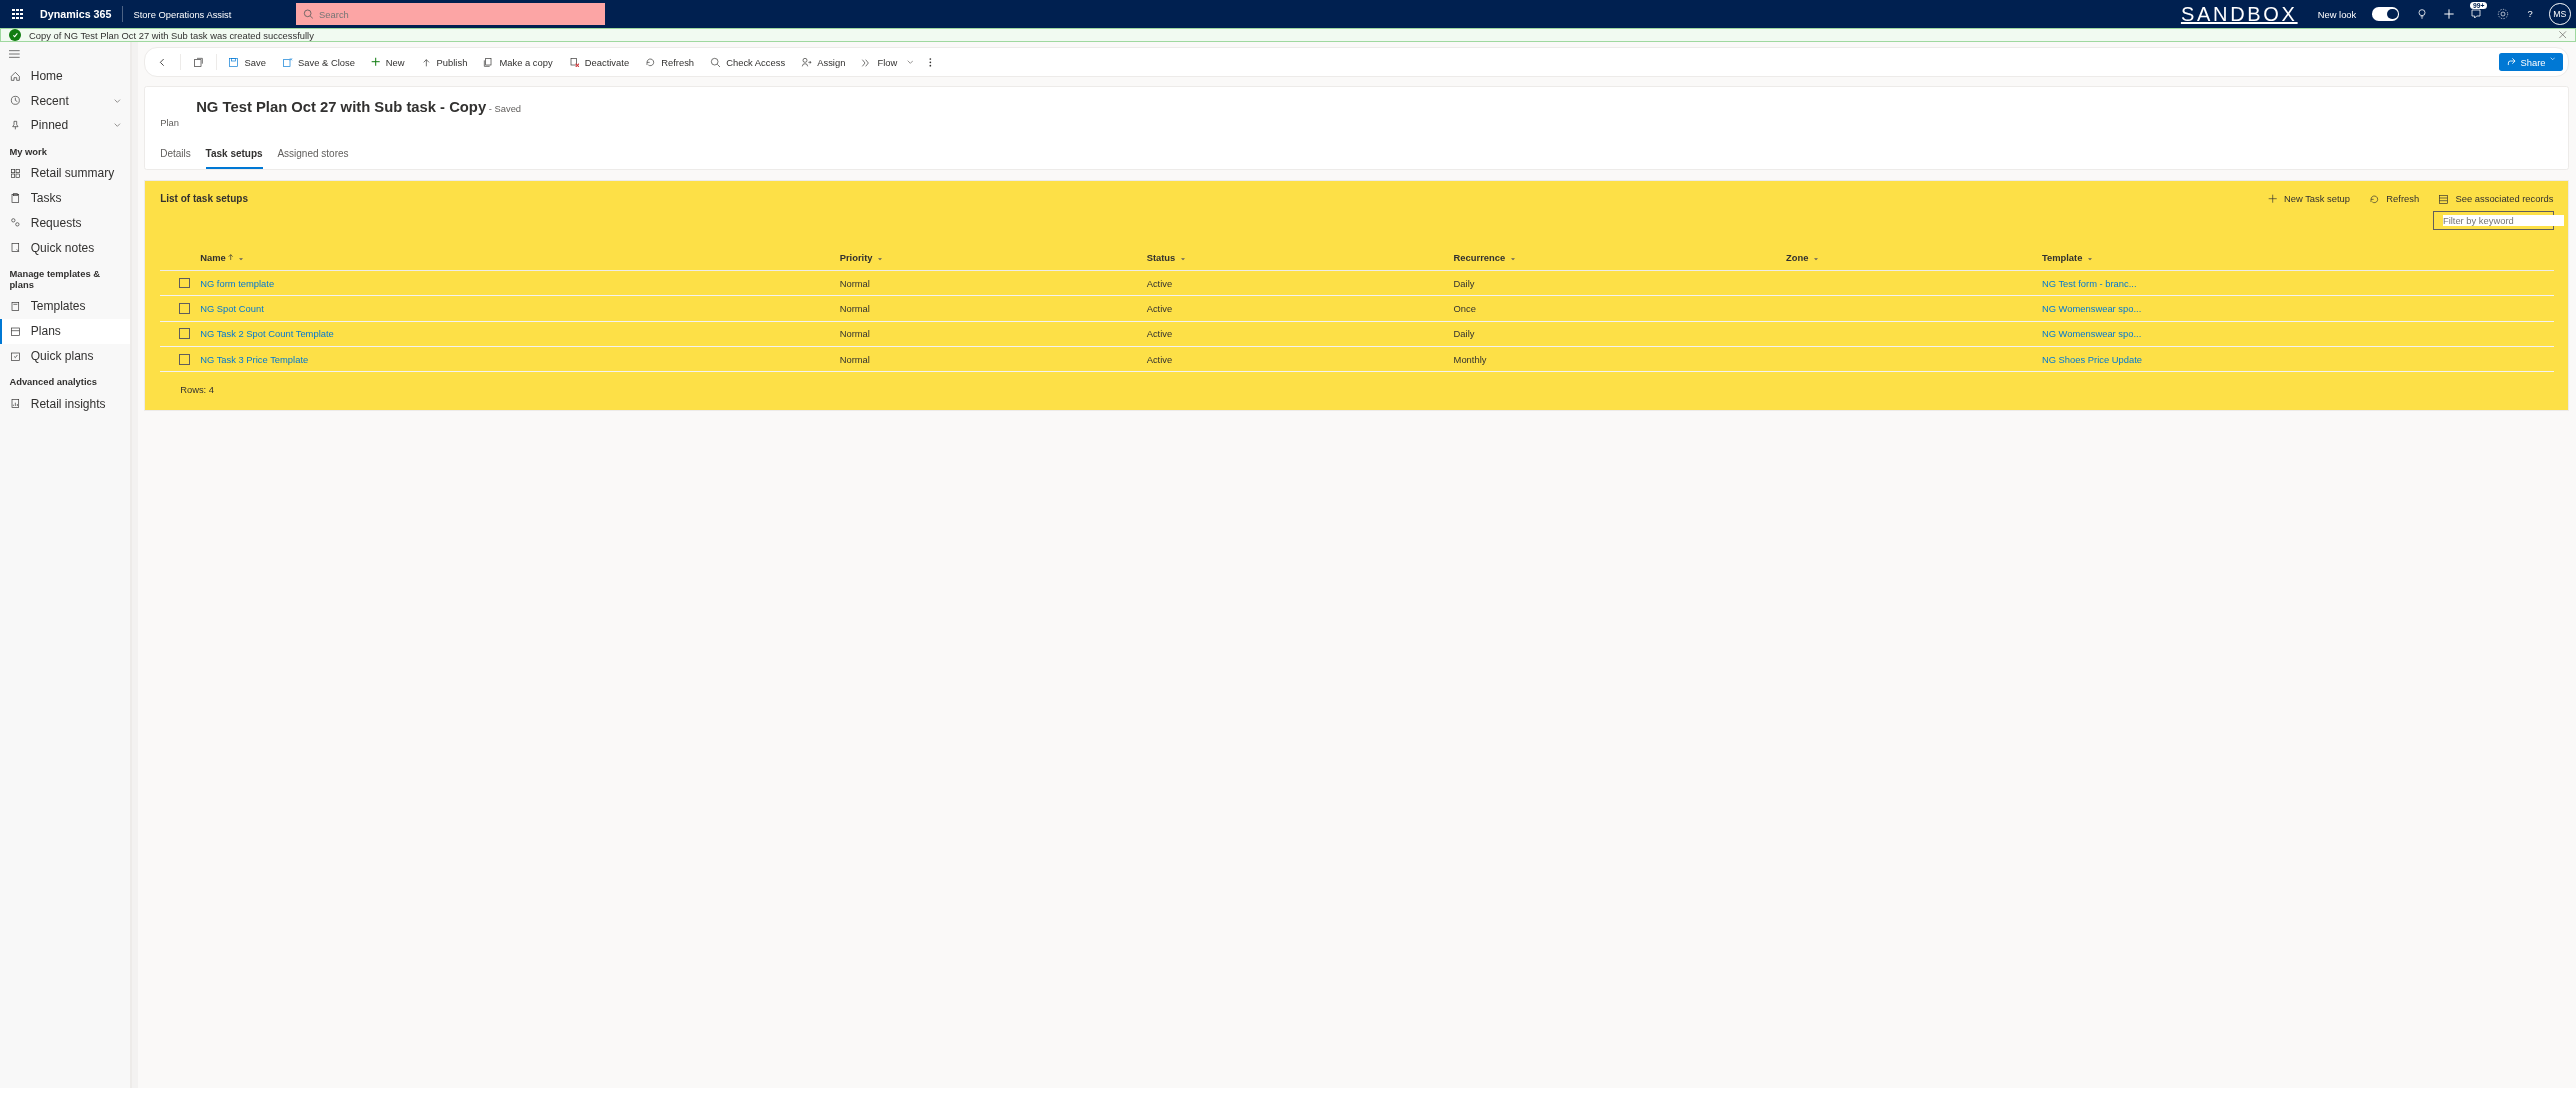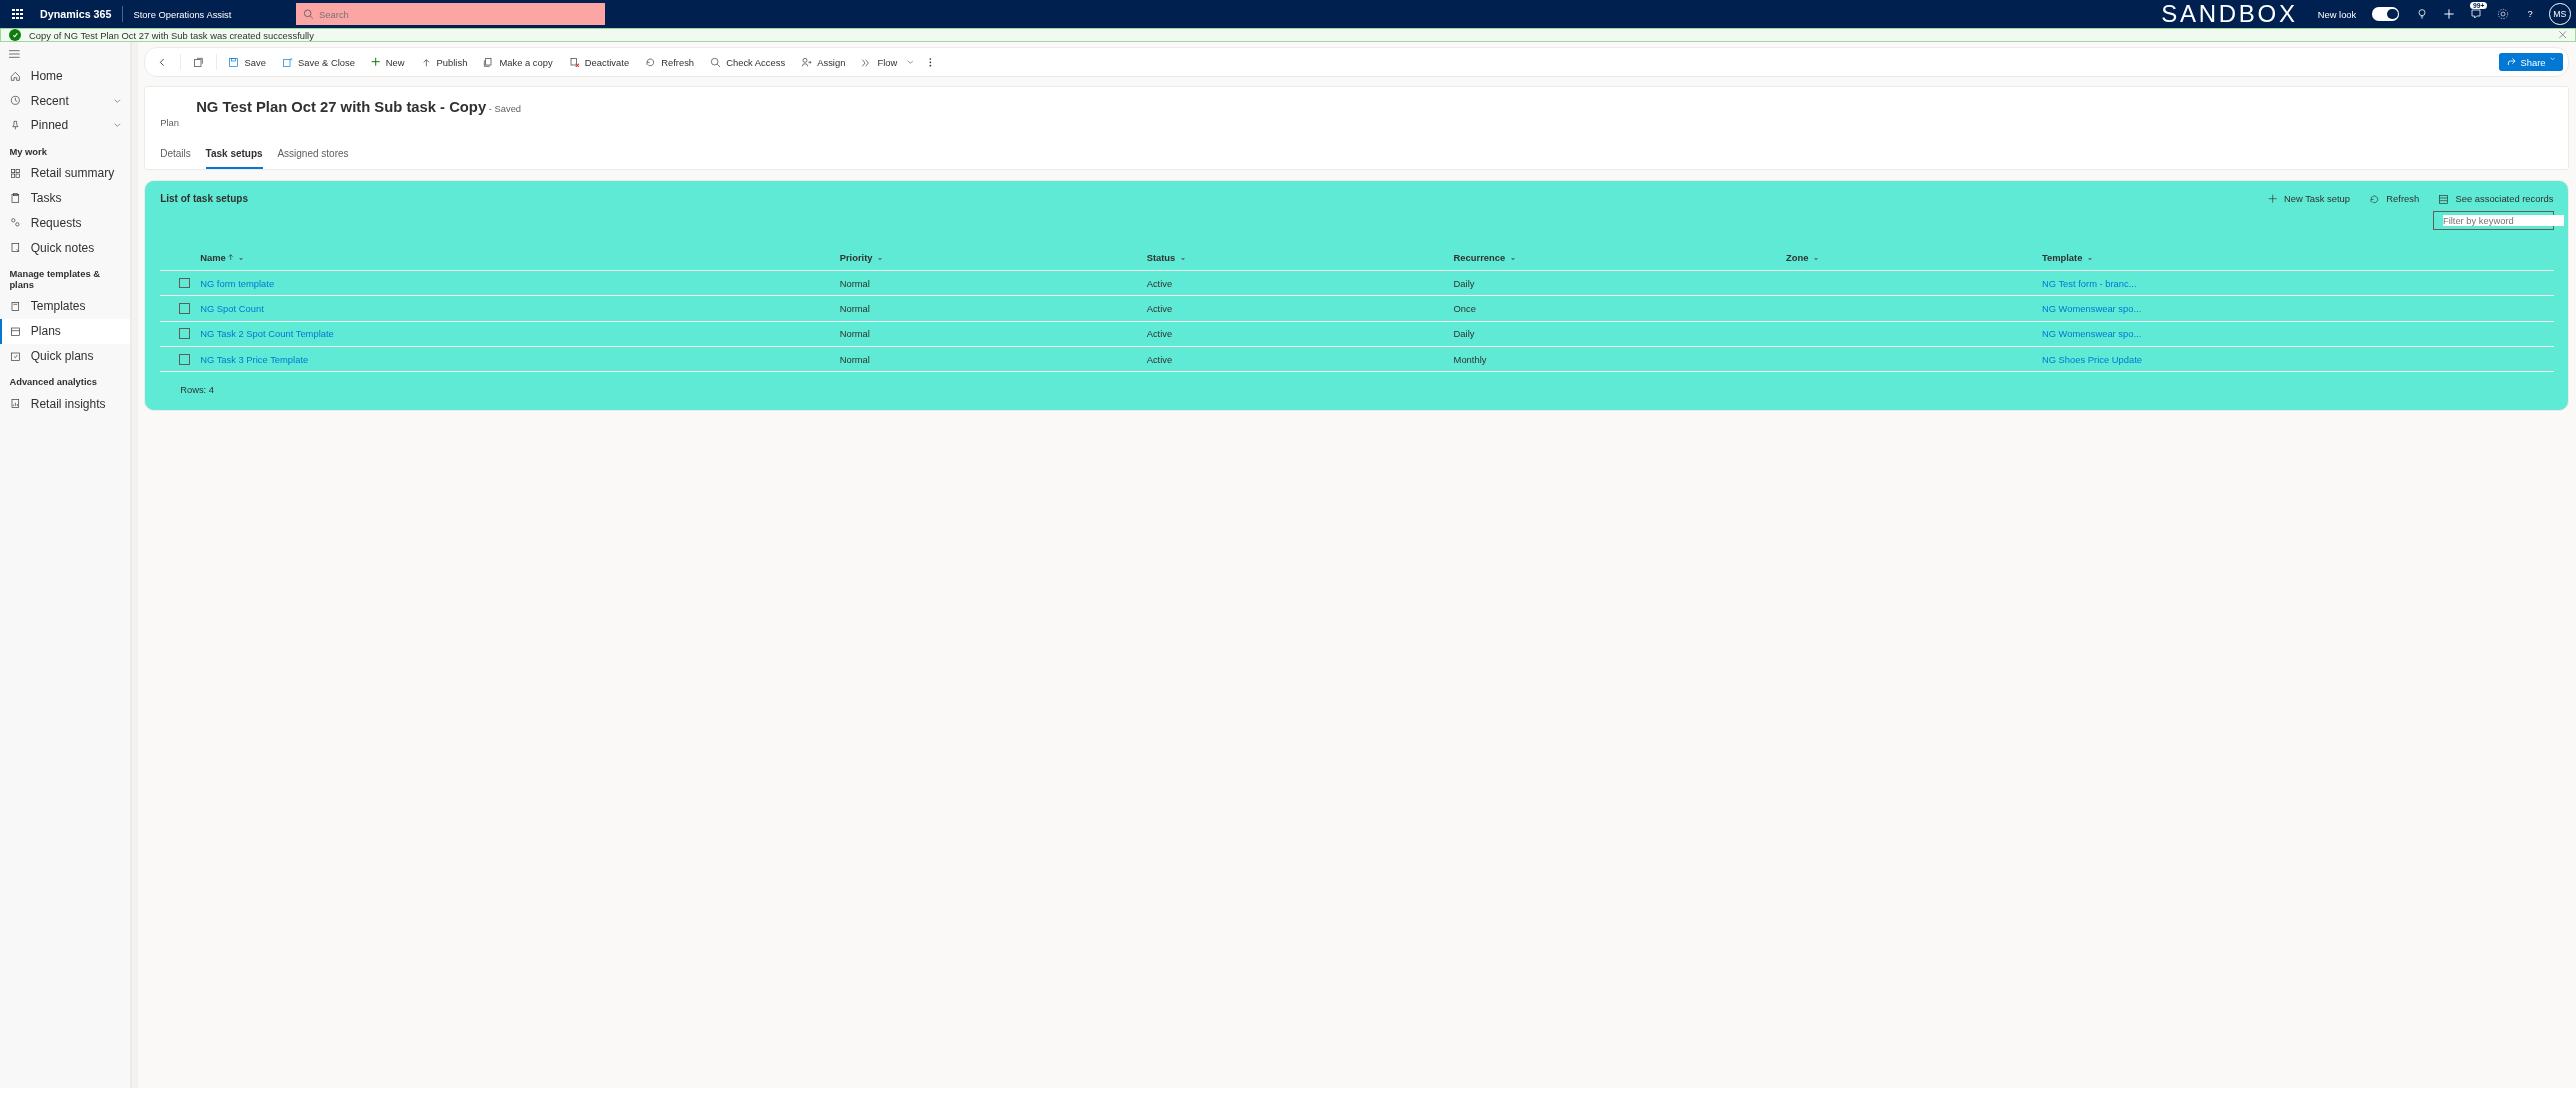--- a/index.html
+++ b/index.html
@@ -11,21 +11,21 @@
 .dots { display: grid; grid-template-columns: repeat(3, 2.7px); grid-template-rows: repeat(3, 2.7px); gap: 1.3px; }
 .dots span { width: 2.7px; height: 2.7px; background: #fff; }
 .brand { font-size: 10.7px; font-weight: 600; padding: 0 10.7px; }
 .divider-v { width: 0.7px; height: 16px; background: rgba(255,255,255,0.3); }
 .app-name { padding: 0 10.7px; font-size: 9.4px; }
 .search-wrap { flex: 0 0 309px; margin-left: 54px; }
 .search { background: #fca5a5; height: 21.5px; border: none; width: 100%; padding: 0 6.7px 0 23px; font-size: 9.4px; color: #605e5c; }
 .search-icon-pos { position: relative; }
 .search-icon-pos svg { position: absolute; left: 6.7px; top: 50%; transform: translateY(-50%); }
 .spacer { flex: 1; }
-.sandbox { font-family: "Segoe UI Light", sans-serif; font-size: 24px; letter-spacing: 2.7px; font-weight: 300; padding: 0 13.4px; }
+.sandbox { font-family: "Segoe UI Light", sans-serif; font-size: 20px; letter-spacing: 2.7px; font-weight: 300; padding: 0 13.4px; text-decoration: underline; }
 .newlook { font-size: 9.4px; padding: 0 6.7px; }
 .toggle { width: 27px; height: 13.4px; background: #fff; border-radius: 6.7px; position: relative; margin: 0 9.4px; }
 .toggle::after { content: ""; position: absolute; right: 1.3px; top: 1.3px; width: 10.7px; height: 10.7px; background: #002050; border-radius: 50%; }
 .top-icon { width: 27px; height: 32px; display: flex; align-items: center; justify-content: center; cursor: pointer; position: relative; }
 .badge { position: absolute; top: 4px; right: 2.7px; background: #fff; color: #002050; font-size: 6.7px; padding: 0 2.7px; border-radius: 5.4px; font-weight: 600; }
 .avatar { width: 21.5px; height: 21.5px; border: 0.7px solid #fff; border-radius: 50%; display: flex; align-items: center; justify-content: center; font-size: 8.7px; margin-left: 5.4px; }
 
 
 .banner { background: #f1faf1; border: 0.7px solid #9fd89f; height: 14px; display: flex; align-items: center; padding: 0 8px; font-size: 9.4px; }
 .banner .success-icon { width: 12px; height: 12px; background: #107c10; border-radius: 50%; display: flex; align-items: center; justify-content: center; margin-right: 8px; }
@@ -52,21 +52,21 @@
 .share-btn { margin-left: auto; background: #0078d4; color: #fff; padding: 3.4px 8px; border-radius: 2.7px; display: flex; align-items: flex-start; gap: 4px; cursor: pointer; font-size: 9.4px; }
 
 .header-card { background: #fff; border: 0.7px solid #edebe9; border-radius: 2.7px; margin-top: 9.4px; padding: 12px 14.8px 0; }
 .page-title { font-size: 14.8px; font-weight: 600; display: inline; margin-left: 36px; }
 .saved { font-size: 9.4px; color: #605e5c; font-weight: 400; }
 .subtitle { font-size: 9.4px; color: #605e5c; margin-top: 1.3px; }
 .tabs { display: flex; gap: 14.8px; margin-top: 14.8px; }
 .tab { padding: 5.4px 0 8px; cursor: pointer; font-size: 10px; color: #605e5c; border-bottom: 2px solid transparent; }
 .tab.active { color: #323130; font-weight: 600; border-bottom-color: #0078d4; }
 
-.list-card { background: #5eead4; border: 0.7px solid #edebe9; border-radius: 10px; margin-top: 10.7px; padding: 12px 14.8px; }
+.list-card { background: #fde047; border: 0.7px solid #edebe9; border-radius: 0; margin-top: 10.7px; padding: 12px 14.8px; }
 .list-head { display: flex; align-items: center; }
 .list-title { font-size: 10px; font-weight: 600; }
 .list-actions { margin-left: auto; display: flex; gap: 19px; align-items: center; }
 .list-action { display: flex; align-items: center; gap: 6.7px; cursor: pointer; font-size: 9.4px; }
 .filter-box { margin-left: auto; margin-top: 6.7px; width: 121px; display: flex; align-items: center; border: 0.7px solid #605e5c; padding: 2.7px 5.4px; gap: 4px; }
 .filter-box input { border: none; outline: none; font-size: 9.4px; flex: 1; }
 
 .grid { margin-top: 16px; }
 .grid-head, .grid-row { display: grid; grid-template-columns: 40px 2.5fr 1.2fr 1.2fr 1.3fr 1fr 2fr; align-items: center; padding: 6.7px 0; }
 .grid-head { font-weight: 600; border-bottom: 0.7px solid #edebe9; font-size: 9.4px; }

